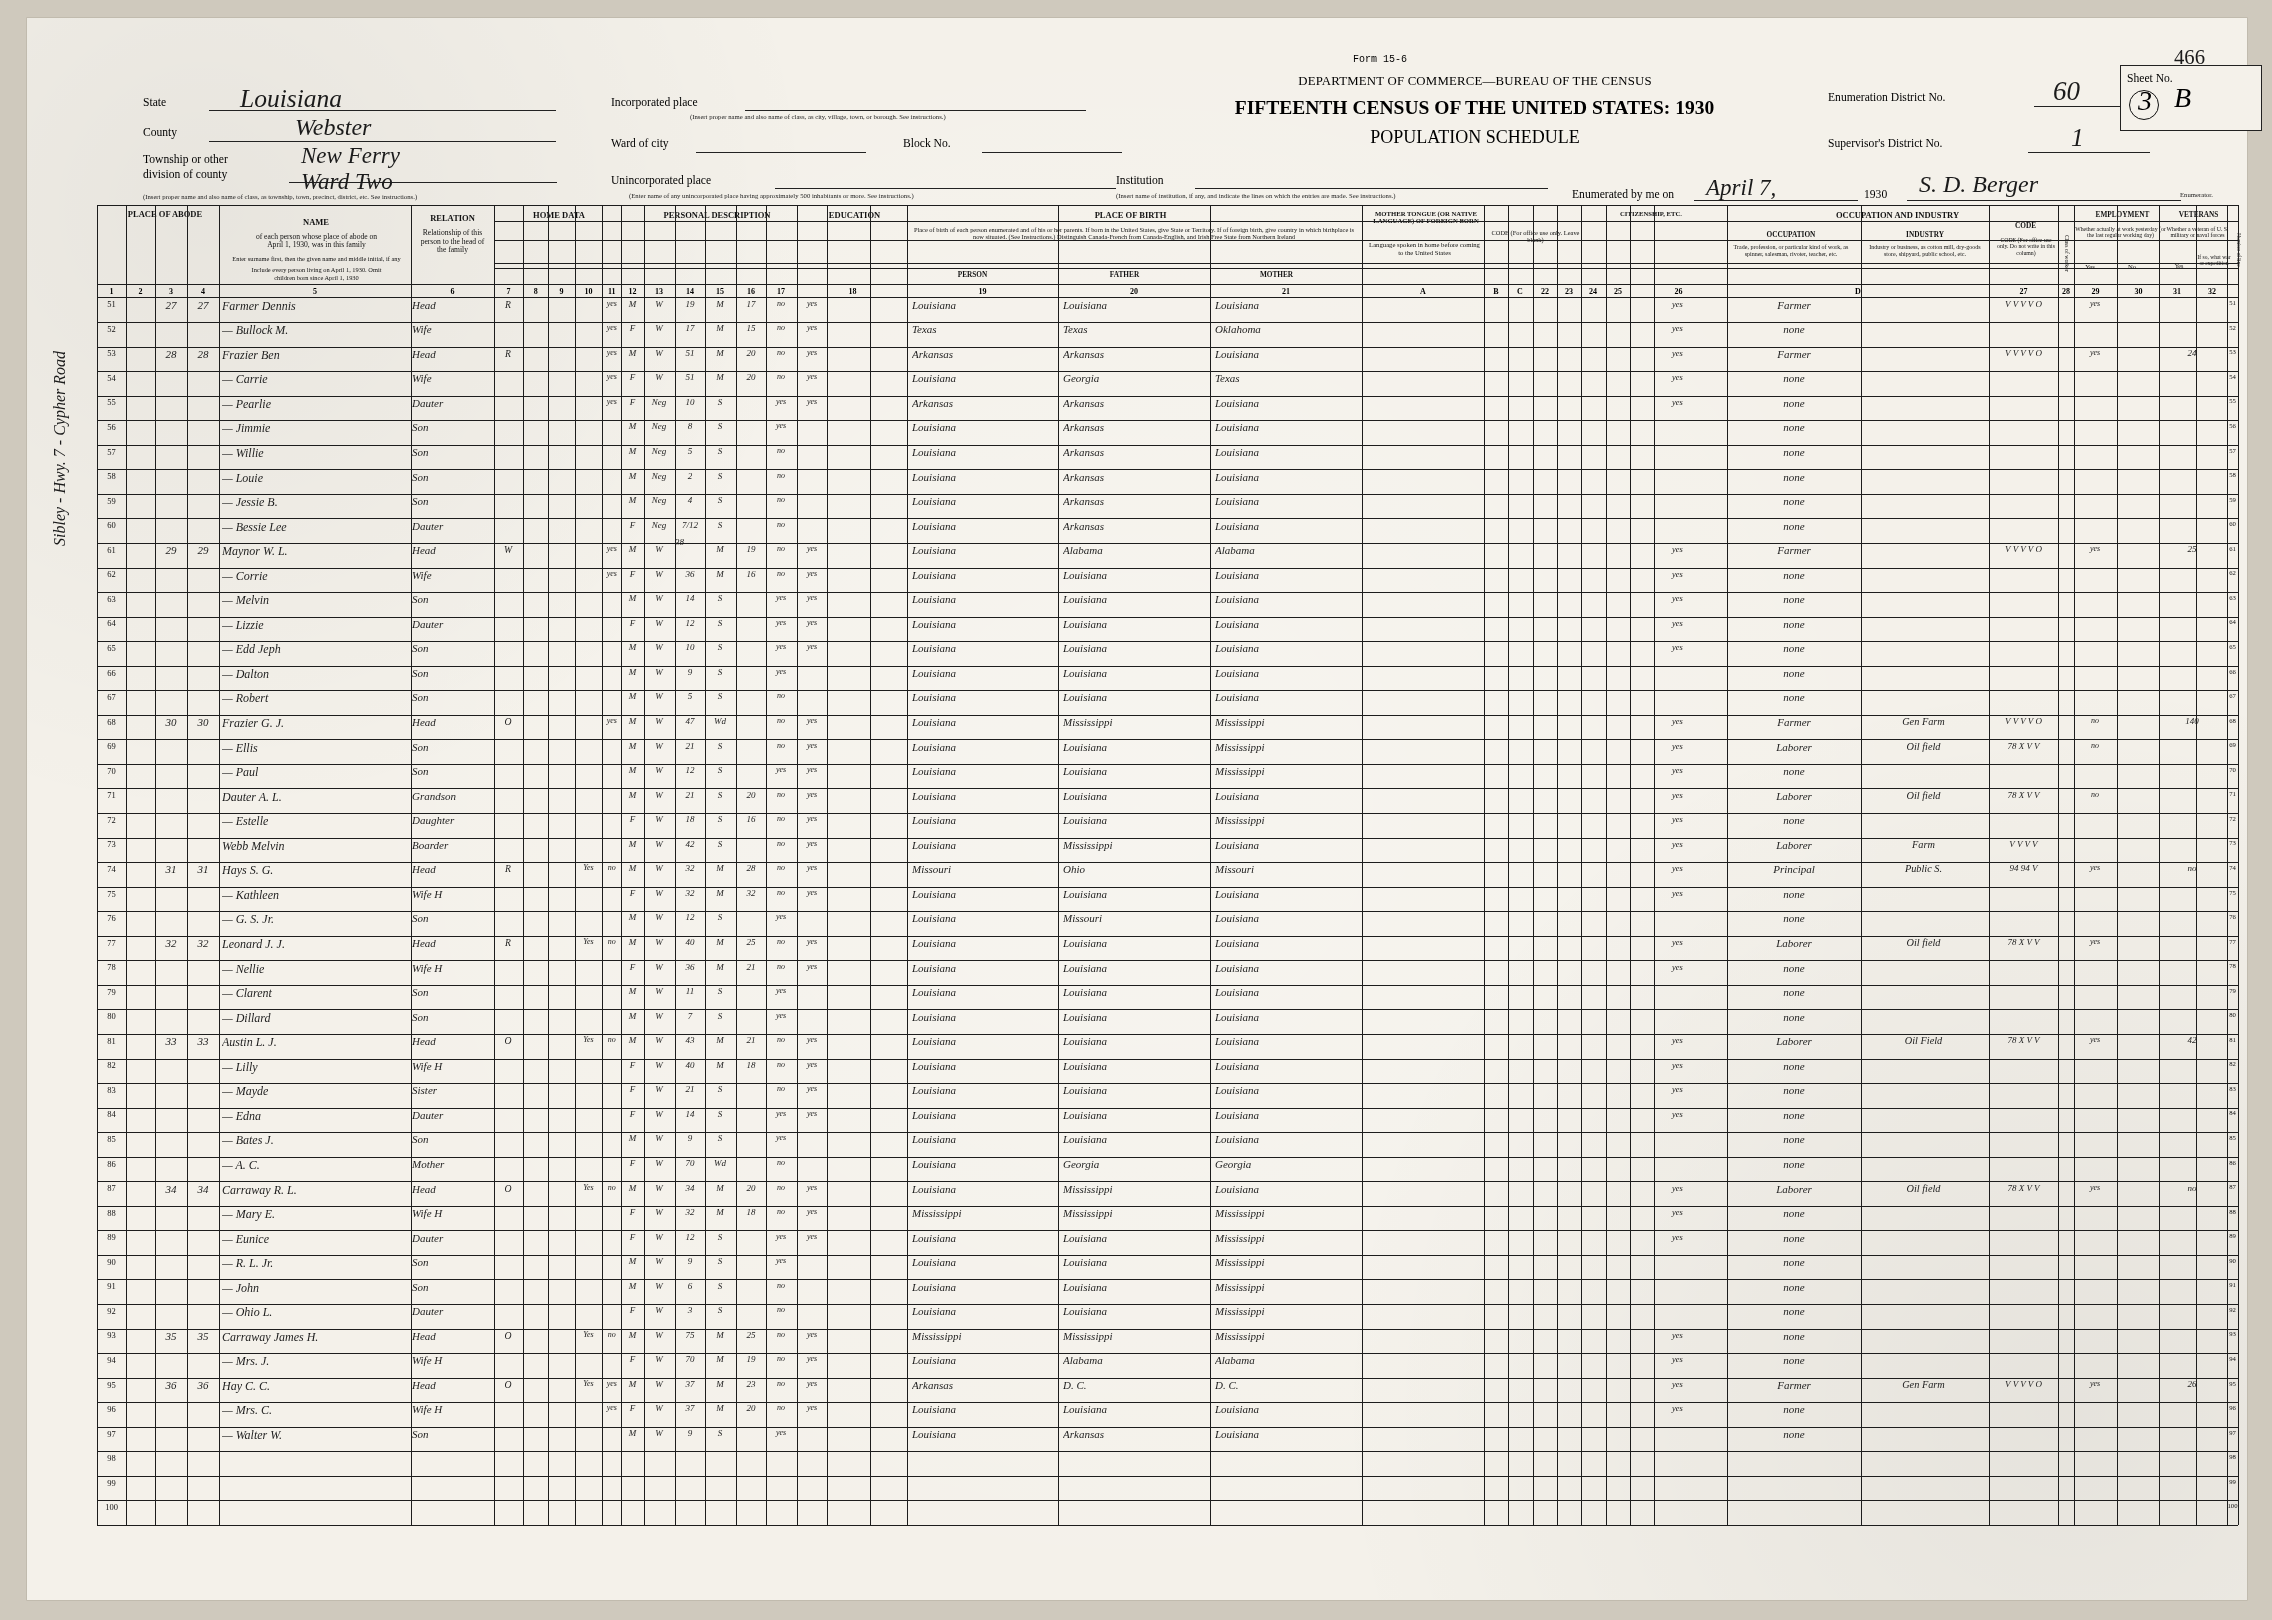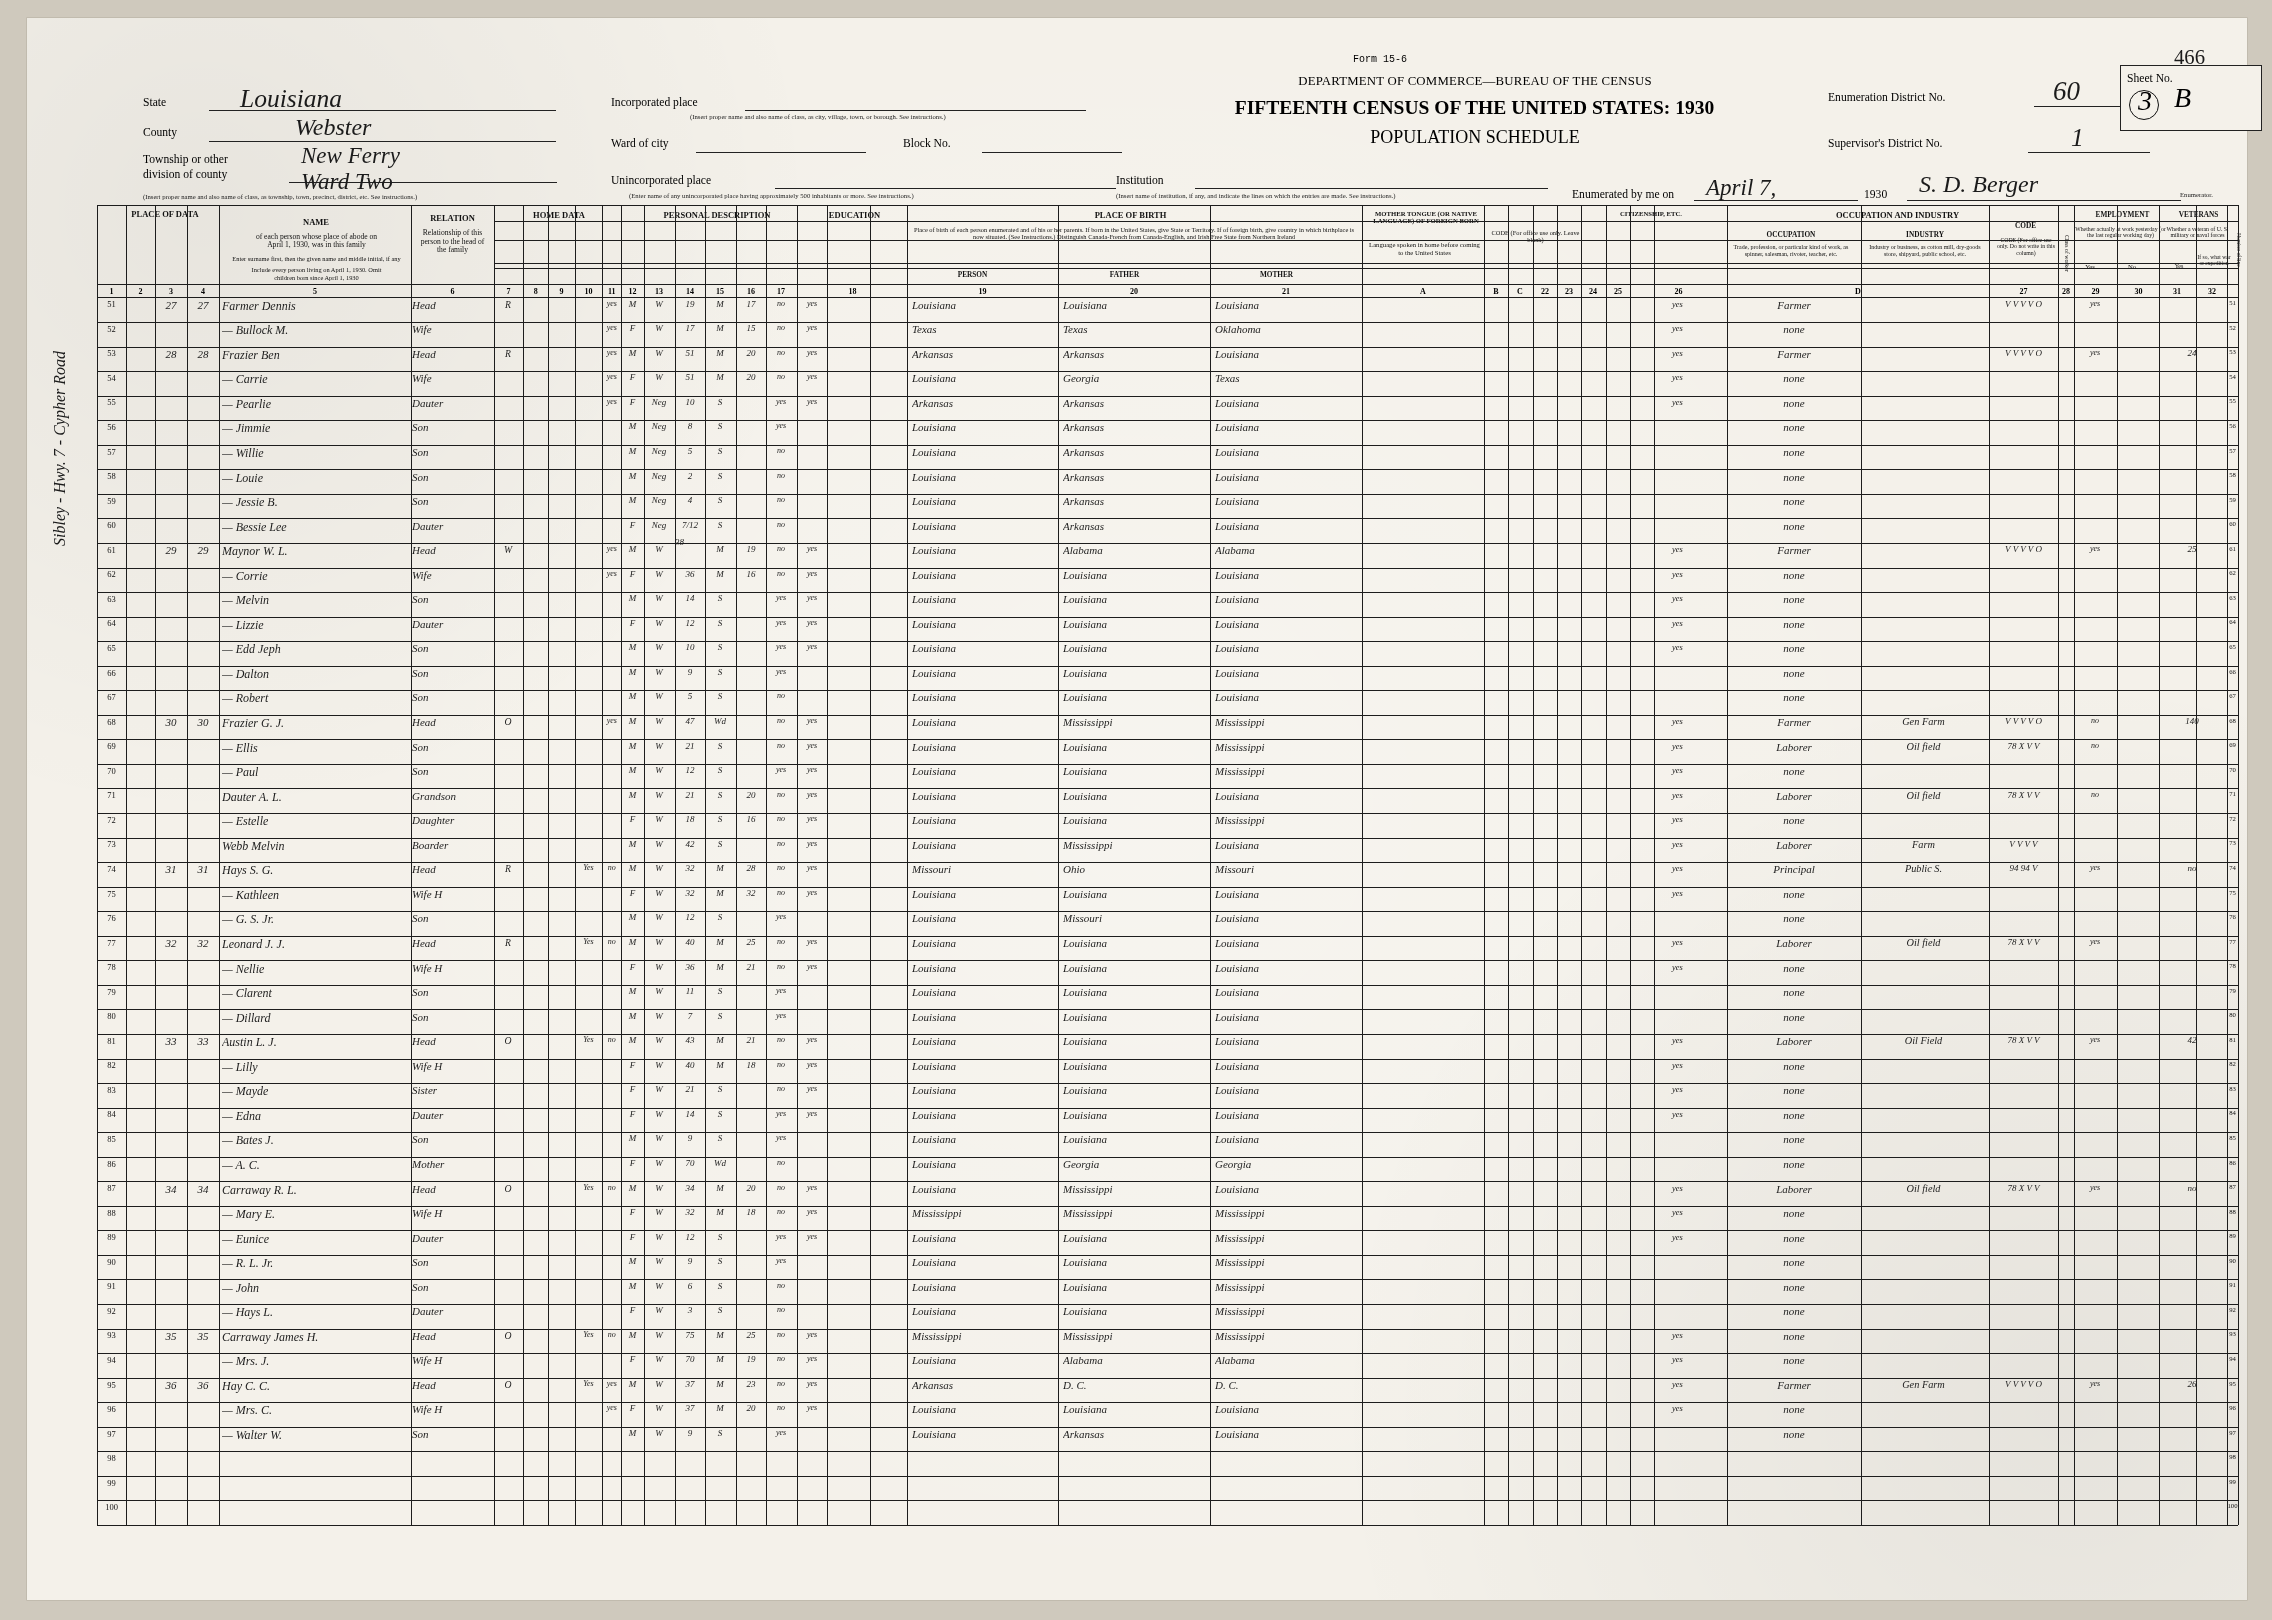--- a/index.html
+++ b/index.html
@@ -119,21 +119,21 @@
       <div class="sheetbox"></div>
       <div class="sheetno">Sheet No.</div>
       <div class="sheetcircle"></div>
       <div class="sheetval">3</div>
       <div class="sheetval" style="left:2147px;top:64px;">B</div>
       <div class="hw" style="left:2147px;top:28px;font-size:20.7px;font-style:normal;">466</div>
     </div>
 
     <div id="tbl">
 
-      <div class="cheadb" style="left:18px;top:4.9px;width:100px;">PLACE OF DATA</div>
+      <div class="cheadb" style="left:18px;top:4.9px;width:100px;">PLACE OF ABODE</div>
       <div class="cheadb" style="left:131px;top:13.4px;width:176px;">NAME</div>
       <div class="chead" style="left:125px;top:28px;width:189px;">of each person whose place of abode on</div>
       <div class="chead" style="left:125px;top:36px;width:189px;">April 1, 1930, was in this family</div>
       <div class="chead" style="left:125px;top:50px;width:189px;font-size:6.4px;">Enter surname first, then the given name and middle initial, if any</div>
       <div class="chead" style="left:125px;top:61px;width:189px;font-size:6.4px;">Include every person living on April 1, 1930.  Omit</div>
       <div class="chead" style="left:125px;top:69px;width:189px;font-size:6.4px;">children born since April 1, 1930</div>
 
       <div class="cheadb" style="left:319px;top:8.5px;width:73px;">RELATION</div>
       <div class="chead" style="left:319px;top:24px;width:73px;">Relationship of this person to the head of the family</div>
 
@@ -984,21 +984,21 @@
           <div class="cell" style="left: 547px; width: 30px; top: 1076px; font-size: 9px; text-align: center; overflow: hidden;">W</div>
           <div class="cell" style="left: 578px; width: 30px; top: 1076px; font-size: 9px; text-align: center; overflow: hidden;">6</div>
           <div class="cell" style="left: 608px; width: 30px; top: 1076px; font-size: 9px; text-align: center; overflow: hidden;">S</div>
           <div class="cell" style="left: 669px; width: 30px; top: 1076px; font-size: 8px; text-align: center; overflow: hidden;">no</div>
           <div class="cell" style="left: 815px; width: 144px; top: 1076px; font-size: 11px; text-align: left; overflow: hidden;">Louisiana</div>
           <div class="cell" style="left: 966px; width: 144px; top: 1076px; font-size: 11px; text-align: left; overflow: hidden;">Louisiana</div>
           <div class="cell" style="left: 1118px; width: 144px; top: 1076px; font-size: 11px; text-align: left; overflow: hidden;">Mississippi</div>
           <div class="cell" style="left: 1636px; width: 122px; top: 1076px; font-size: 11px; text-align: center; overflow: hidden;">none</div>
           <div class="rnum" style="left: 0px; width: 29px; top: 1101px;">92</div>
           <div class="rnum" style="left: 2130px; width: 11px; top: 1101px; font-size: 6.7px;">92</div>
-          <div class="cell" style="left: 125px; width: 187px; top: 1100px; font-size: 12px; text-align: left; overflow: hidden;">—  Hays L.</div>
+          <div class="cell" style="left: 125px; width: 187px; top: 1100px; font-size: 12px; text-align: left; overflow: hidden;">—  Ohio L.</div>
           <div class="cell" style="left: 315px; width: 80px; top: 1100px; font-size: 11px; text-align: left; overflow: hidden;">Dauter</div>
           <div class="cell" style="left: 524px; width: 23px; top: 1100px; font-size: 9px; text-align: center; overflow: hidden;">F</div>
           <div class="cell" style="left: 547px; width: 30px; top: 1100px; font-size: 9px; text-align: center; overflow: hidden;">W</div>
           <div class="cell" style="left: 578px; width: 30px; top: 1100px; font-size: 9px; text-align: center; overflow: hidden;">3</div>
           <div class="cell" style="left: 608px; width: 30px; top: 1100px; font-size: 9px; text-align: center; overflow: hidden;">S</div>
           <div class="cell" style="left: 669px; width: 30px; top: 1100px; font-size: 8px; text-align: center; overflow: hidden;">no</div>
           <div class="cell" style="left: 815px; width: 144px; top: 1100px; font-size: 11px; text-align: left; overflow: hidden;">Louisiana</div>
           <div class="cell" style="left: 966px; width: 144px; top: 1100px; font-size: 11px; text-align: left; overflow: hidden;">Louisiana</div>
           <div class="cell" style="left: 1118px; width: 144px; top: 1100px; font-size: 11px; text-align: left; overflow: hidden;">Mississippi</div>
           <div class="cell" style="left: 1636px; width: 122px; top: 1100px; font-size: 11px; text-align: center; overflow: hidden;">none</div>

